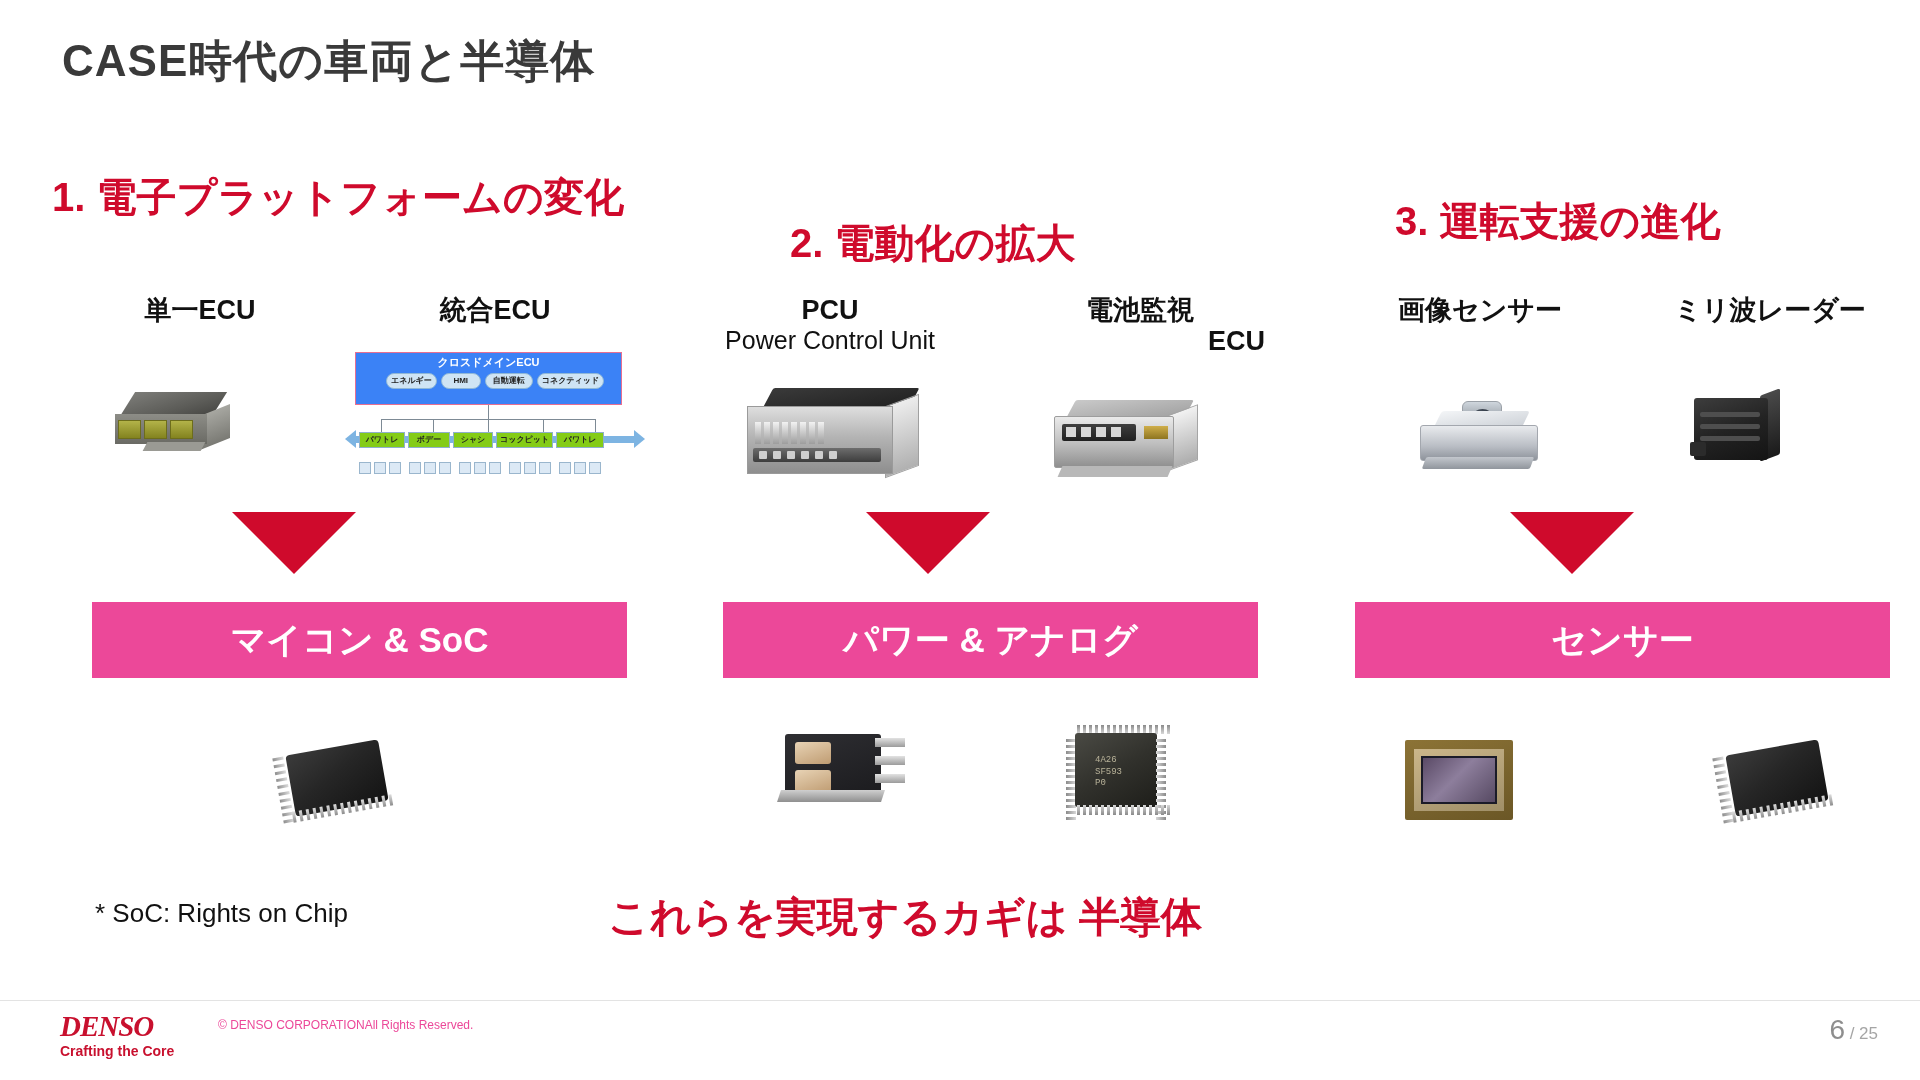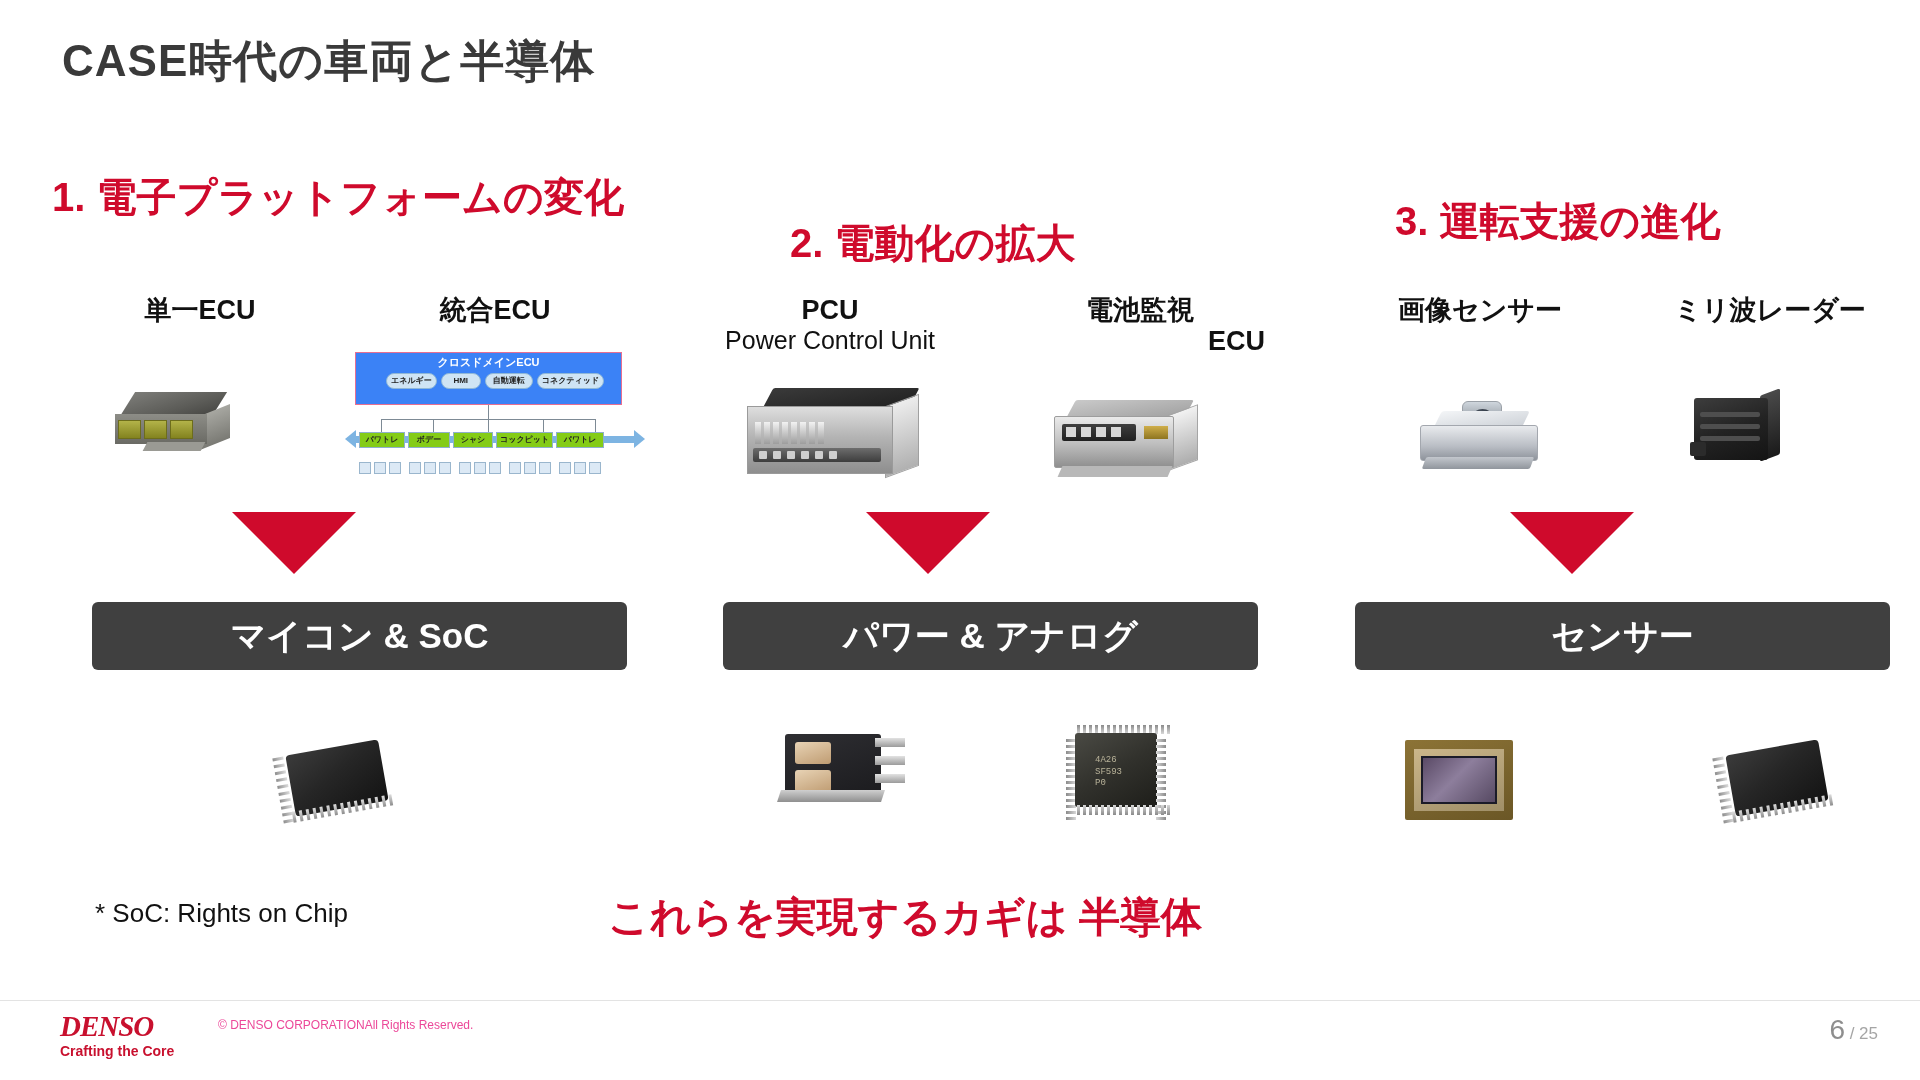--- a/index.html
+++ b/index.html
@@ -116,22 +116,22 @@
     border-left:62px solid transparent;
     border-right:62px solid transparent;
     border-top:62px solid #cf0a2c;
   }
   #arrow-1 { left:232px;  top:512px; }
   #arrow-2 { left:866px;  top:512px; }
   #arrow-3 { left:1510px; top:512px; }
 
   
   .banner {
-    position:absolute; height:68px; border-radius:6px;
-    background:#404040;
+    position:absolute; height:76px; border-radius:0;
+    background:#ec4899;
     color:#ffffff; font-size:35px; font-weight:700;
     display:flex; align-items:center; justify-content:center;
     white-space:nowrap;
   }
   #banner-1 { left:92px;   top:602px; width:535px; }
   #banner-2 { left:723px;  top:602px; width:535px; }
   #banner-3 { left:1355px; top:602px; width:535px; }
 
   
   .footnote {

